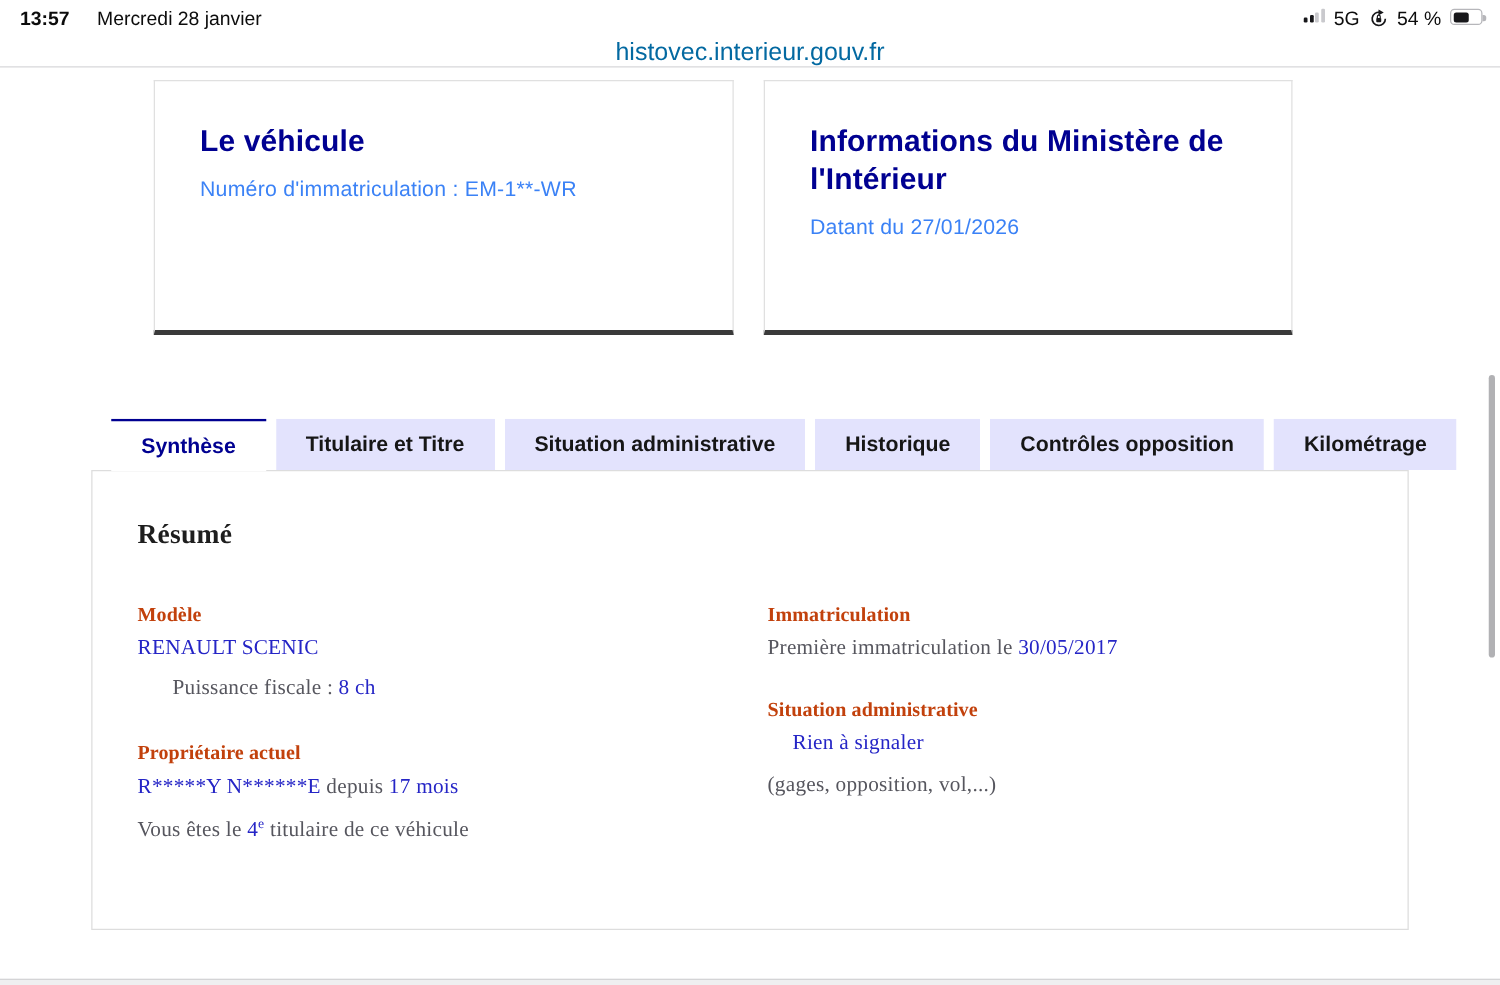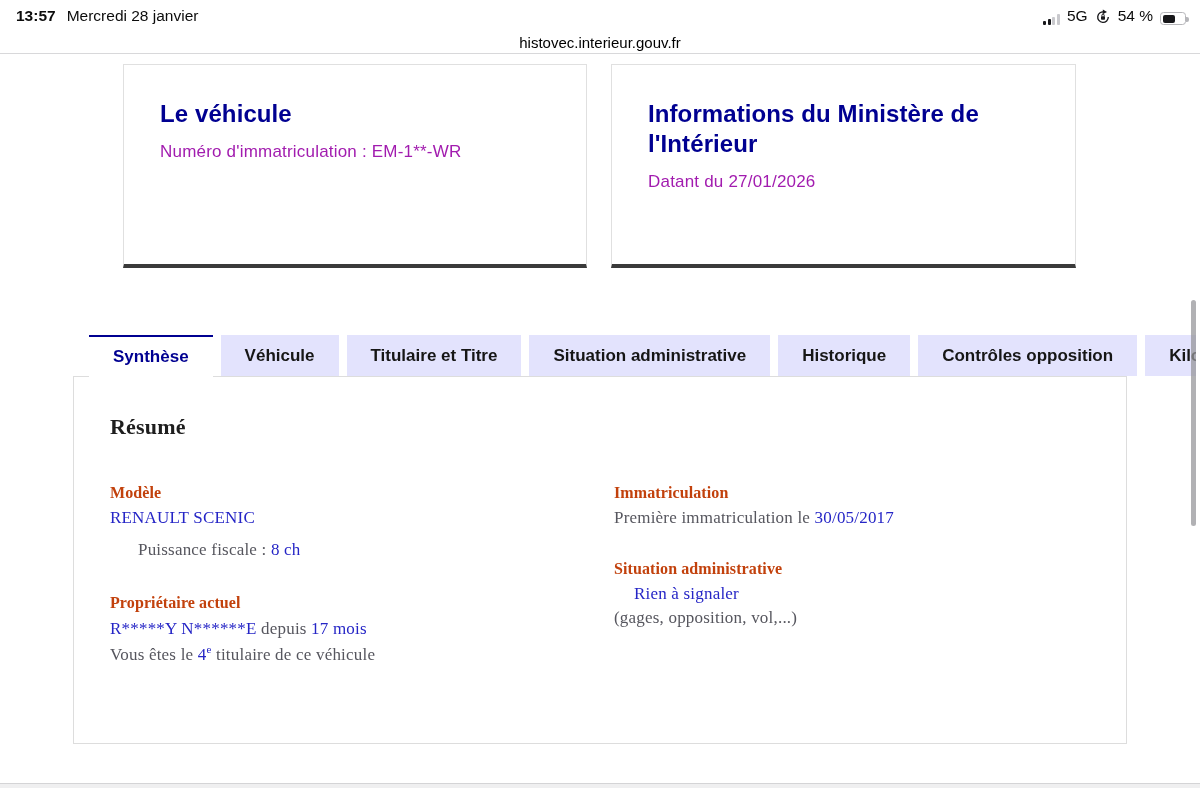--- a/index.html
+++ b/index.html
@@ -2,67 +2,67 @@
 <html><head>
 <meta charset="utf-8">
 <style>
   * { margin:0; padding:0; box-sizing:border-box; }
   html,body { width:1200px; height:788px; background:#ffffff; overflow:hidden;
               font-family:"Liberation Sans","DejaVu Sans",sans-serif; }
   #screen { position:relative; width:1200px; height:788px; background:#fff; }
 
   
   #status-bar { position:absolute; top:0; left:0; right:0; height:33px; background:#fff; }
-  .sb-left { position:absolute; left:16px; top:7px; display:flex; align-items:center; gap:11px;
+  .sb-left { position:absolute; left:16px; top:7px; display:flex; align-items:center; gap:22px;
              font-size:15.5px; color:#0c0c0c; }
   .sb-time { font-weight:600; }
   .sb-date { font-weight:400; }
-  .sb-right { position:absolute; right:14px; top:7px; display:flex; align-items:flex-end; gap:7px;
+  .sb-right { position:absolute; right:14px; top:7px; display:flex; align-items:flex-start; gap:7px;
               font-size:15.5px; color:#0c0c0c; }
   .signal { display:flex; align-items:flex-end; gap:1.5px; height:11px; }
   .signal i { display:block; width:3px; border-radius:1px; background:#c9c9cd; }
   .signal i.on { background:#17171a; }
   .s1{height:4px;} .s2{height:6px;} .s3{height:8.5px;} .s4{height:11px;}
   .battery { position:relative; width:26px; height:13px; border:1px solid #b6b6ba; border-radius:3.5px; }
   .battery .fill { position:absolute; left:1.5px; top:1.5px; bottom:1.5px; width:54%; background:#17171a; border-radius:2px; }
   .battery .nub { position:absolute; right:-3.5px; top:3.5px; width:2.2px; height:5px; background:#b6b6ba;
                   border-radius:0 2px 2px 0; }
 
   
   #url-bar { position:absolute; top:33px; left:0; right:0; height:21px; background:#fff;
              border-bottom:1px solid #d8d8da; text-align:center; }
-  #url-bar span { font-size:15px; color:#000000; line-height:19px; }
+  #url-bar span { font-size:20px; color:#0369a1; line-height:19px; }
 
   
   .card { position:absolute; top:64px; height:204px; background:#fff;
           border:1px solid #e0e0e0; border-bottom:4px solid #3a3a3a; padding:34px 36px 0 36px; }
   #card-vehicle { left:123px; width:464px; }
-  #card-ministry { left:611px; width:465px; }
+  #card-ministry { left:611px; width:423px; }
   .card-title { color:#000091; font-size:24px; font-weight:700; line-height:30px; max-width:340px;
                 letter-spacing:.1px; }
-  .card-body { margin-top:13px; font-size:17px; color:#a21caf; letter-spacing:.2px; }
+  .card-body { margin-top:13px; font-size:17px; color:#3b82f6; letter-spacing:.2px; }
 
   
   #tabs { position:absolute; left:73px; top:335px; width:1123px; height:42px;
           display:flex; align-items:flex-start; gap:8px; padding-left:16px; overflow:hidden; }
   .tab { flex:0 0 auto; height:41px; display:flex; align-items:center; padding:4px 24px;
          background:#e3e3fd; color:#161616; font-size:17px; font-weight:600; white-space:nowrap;
          cursor:pointer; }
   .tab.active { background:#fff; color:#000091; font-weight:700; border-top:2px solid #000091;
                 height:42px; position:relative; z-index:2; }
 
   
   #panel { position:absolute; left:73px; top:376px; width:1054px; height:368px; background:#fff;
            border:1px solid #dddddd; padding:37px 36px 0 36px; z-index:1;font-family:Liberation Serif, serif; }
   .panel-title { font-size:22px; font-weight:700; color:#1e1e1e; letter-spacing:.2px; }
   .cols { display:grid; grid-template-columns:504px 1fr; margin-top:44px; }
   .sec-h { font-size:16px; font-weight:700; color:#c2410c; letter-spacing:.1px; }
   .line { font-size:17px; color:#56565e; letter-spacing:.2px; }
   .blue { color:#2525c6; }
-  .mt22{margin-top:6px;} .mt12{margin-top:12px;margin-left:28px;} .mt34{margin-top:34px;} .mt6{margin-top:4px;}
+  .mt22{margin-top:6px;} .mt12{margin-top:12px;margin-left:28px;} .mt34{margin-top:34px;} .mt6{margin-top:14px;}
   .mt32{margin-top:32px;} .mt7{margin-top:7px;}
   .indent { padding-left:20px; }
   sup { font-size:11px; }
 
   
   #scrollbar { position:absolute; left:1191px; top:300px; width:5px; height:226px;
                background:#97979b; border-radius:3px; opacity:.75; }
   #footer-edge { position:absolute; left:0; right:0; bottom:0; height:5px; background:#efeff0;
                  border-top:1px solid #d4d4d6; }
 </style>
@@ -109,21 +109,20 @@
     <div class="card-body">Numéro d'immatriculation : EM-1**-WR</div>
   </div>
 
   <div class="card" id="card-ministry">
     <div class="card-title">Informations du Ministère de l'Intérieur</div>
     <div class="card-body">Datant du 27/01/2026</div>
   </div>
 
   <div id="tabs">
     <div class="tab active">Synthèse</div>
-    <div class="tab">Véhicule</div>
     <div class="tab">Titulaire et Titre</div>
     <div class="tab">Situation administrative</div>
     <div class="tab">Historique</div>
     <div class="tab">Contrôles opposition</div>
     <div class="tab">Kilométrage</div>
   </div>
 
   <div id="panel">
     <div class="panel-title">Résumé</div>
 

